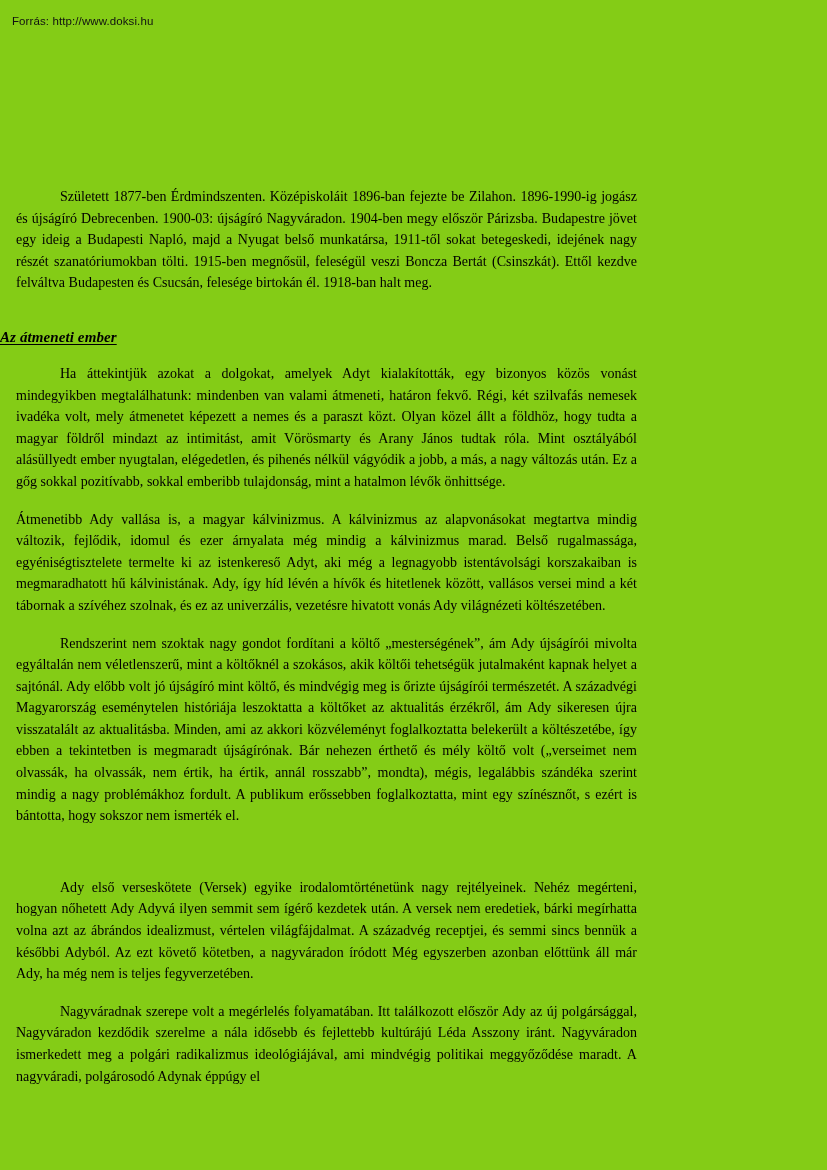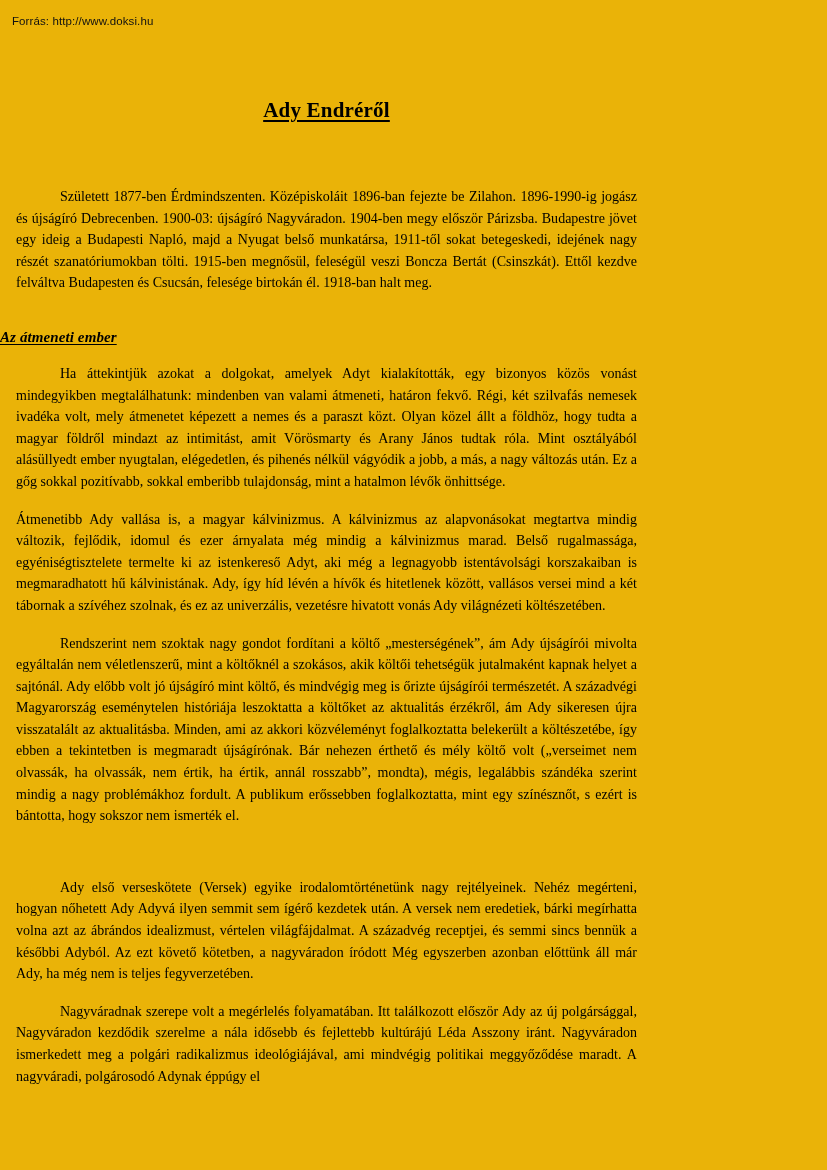--- a/index.html
+++ b/index.html
@@ -13,21 +13,21 @@
     height: 1170px;
     position: relative;
     overflow: hidden;
     font-family: "Liberation Serif", "DejaVu Serif", serif;
     color: #000000;
   }
 
   .page {
     position: absolute;
     inset: 0;
-    background: #eab308;
+    background: #84cc16;
   }
 
   .source-line {
     position: absolute;
     top: 14px;
     left: 12px;
     font-family: "Liberation Sans", "DejaVu Sans", sans-serif;
     font-size: 11.5px;
     line-height: 14px;
     color: #111111;
@@ -93,21 +93,20 @@
     text-indent: 0;
   }
 </style>
 </head>
 <body>
 
 <div class="page">
 
   <div class="source-line">Forrás: http://www.doksi.hu</div>
 
-  <h1 class="doc-title">Ady Endréről</h1>
 
   <div class="body-flow">
       <p class="para indent">Született 1877-ben Érdmindszenten. Középiskoláit 1896-ban fejezte be Zilahon. 1896-1990-ig jogász és újságíró Debrecenben. 1900-03: újságíró Nagyváradon. 1904-ben megy először Párizsba. Budapestre jövet egy ideig a Budapesti Napló, majd a Nyugat belső munkatársa, 1911-től sokat betegeskedi, idejének nagy részét szanatóriumokban tölti. 1915-ben megnősül, feleségül veszi Boncza Bertát (Csinszkát). Ettől kezdve felváltva Budapesten és Csucsán, felesége birtokán él. 1918-ban halt meg.</p>
       <div class="spacer-before-head"></div>
       <h2 class="section-head">Az átmeneti ember</h2>
       <p class="para indent">Ha áttekintjük azokat a dolgokat, amelyek Adyt kialakították, egy bizonyos közös vonást mindegyikben megtalálhatunk: mindenben van valami átmeneti, határon fekvő. Régi, két szilvafás nemesek ivadéka volt, mely átmenetet képezett a nemes és a paraszt közt. Olyan közel állt a földhöz, hogy tudta a magyar földről mindazt az intimitást, amit Vörösmarty és Arany János tudtak róla. Mint osztályából alásüllyedt ember nyugtalan, elégedetlen, és pihenés nélkül vágyódik a jobb, a más, a nagy változás után. Ez a gőg sokkal pozitívabb, sokkal emberibb tulajdonság, mint a hatalmon lévők önhittsége.</p>
       <p class="para noindent">Átmenetibb Ady vallása is, a magyar kálvinizmus. A kálvinizmus az alapvonásokat megtartva mindig változik, fejlődik, idomul és ezer árnyalata még mindig a kálvinizmus marad. Belső rugalmassága, egyéniségtisztelete termelte ki az istenkereső Adyt, aki még a legnagyobb istentávolsági korszakaiban is megmaradhatott hű kálvinistának. Ady, így híd lévén a hívők és hitetlenek között, vallásos versei mind a két tábornak a szívéhez szolnak, és ez az univerzális, vezetésre hivatott vonás Ady világnézeti költészetében.</p>
       <p class="para indent">Rendszerint nem szoktak nagy gondot fordítani a költő „mesterségének”, ám Ady újságírói mivolta egyáltalán nem véletlenszerű, mint a költőknél a szokásos, akik költői tehetségük jutalmaként kapnak helyet a sajtónál. Ady előbb volt jó újságíró mint költő, és mindvégig meg is őrizte újságírói természetét. A századvégi Magyarország eseménytelen históriája leszoktatta a költőket az aktualitás érzékről, ám Ady sikeresen újra visszatalált az aktualitásba. Minden, ami az akkori közvéleményt foglalkoztatta belekerült a költészetébe, így ebben a tekintetben is megmaradt újságírónak. Bár nehezen érthető és mély költő volt („verseimet nem olvassák, ha olvassák, nem értik, ha értik, annál rosszabb”, mondta), mégis, legalábbis szándéka szerint mindig a nagy problémákhoz fordult. A publikum erőssebben foglalkoztatta, mint egy színésznőt, s ezért is bántotta, hogy sokszor nem ismerték el.</p>
       <div class="spacer-before-head"></div>
       <p class="para indent">Ady első verseskötete (Versek) egyike irodalomtörténetünk nagy rejtélyeinek. Nehéz megérteni, hogyan nőhetett Ady Adyvá ilyen semmit sem ígérő kezdetek után. A versek nem eredetiek, bárki megírhatta volna azt az ábrándos idealizmust, vértelen világfájdalmat. A századvég receptjei, és semmi sincs bennük a későbbi Adyból. Az ezt követő kötetben, a nagyváradon íródott Még egyszerben azonban előttünk áll már Ady, ha még nem is teljes fegyverzetében.</p>

